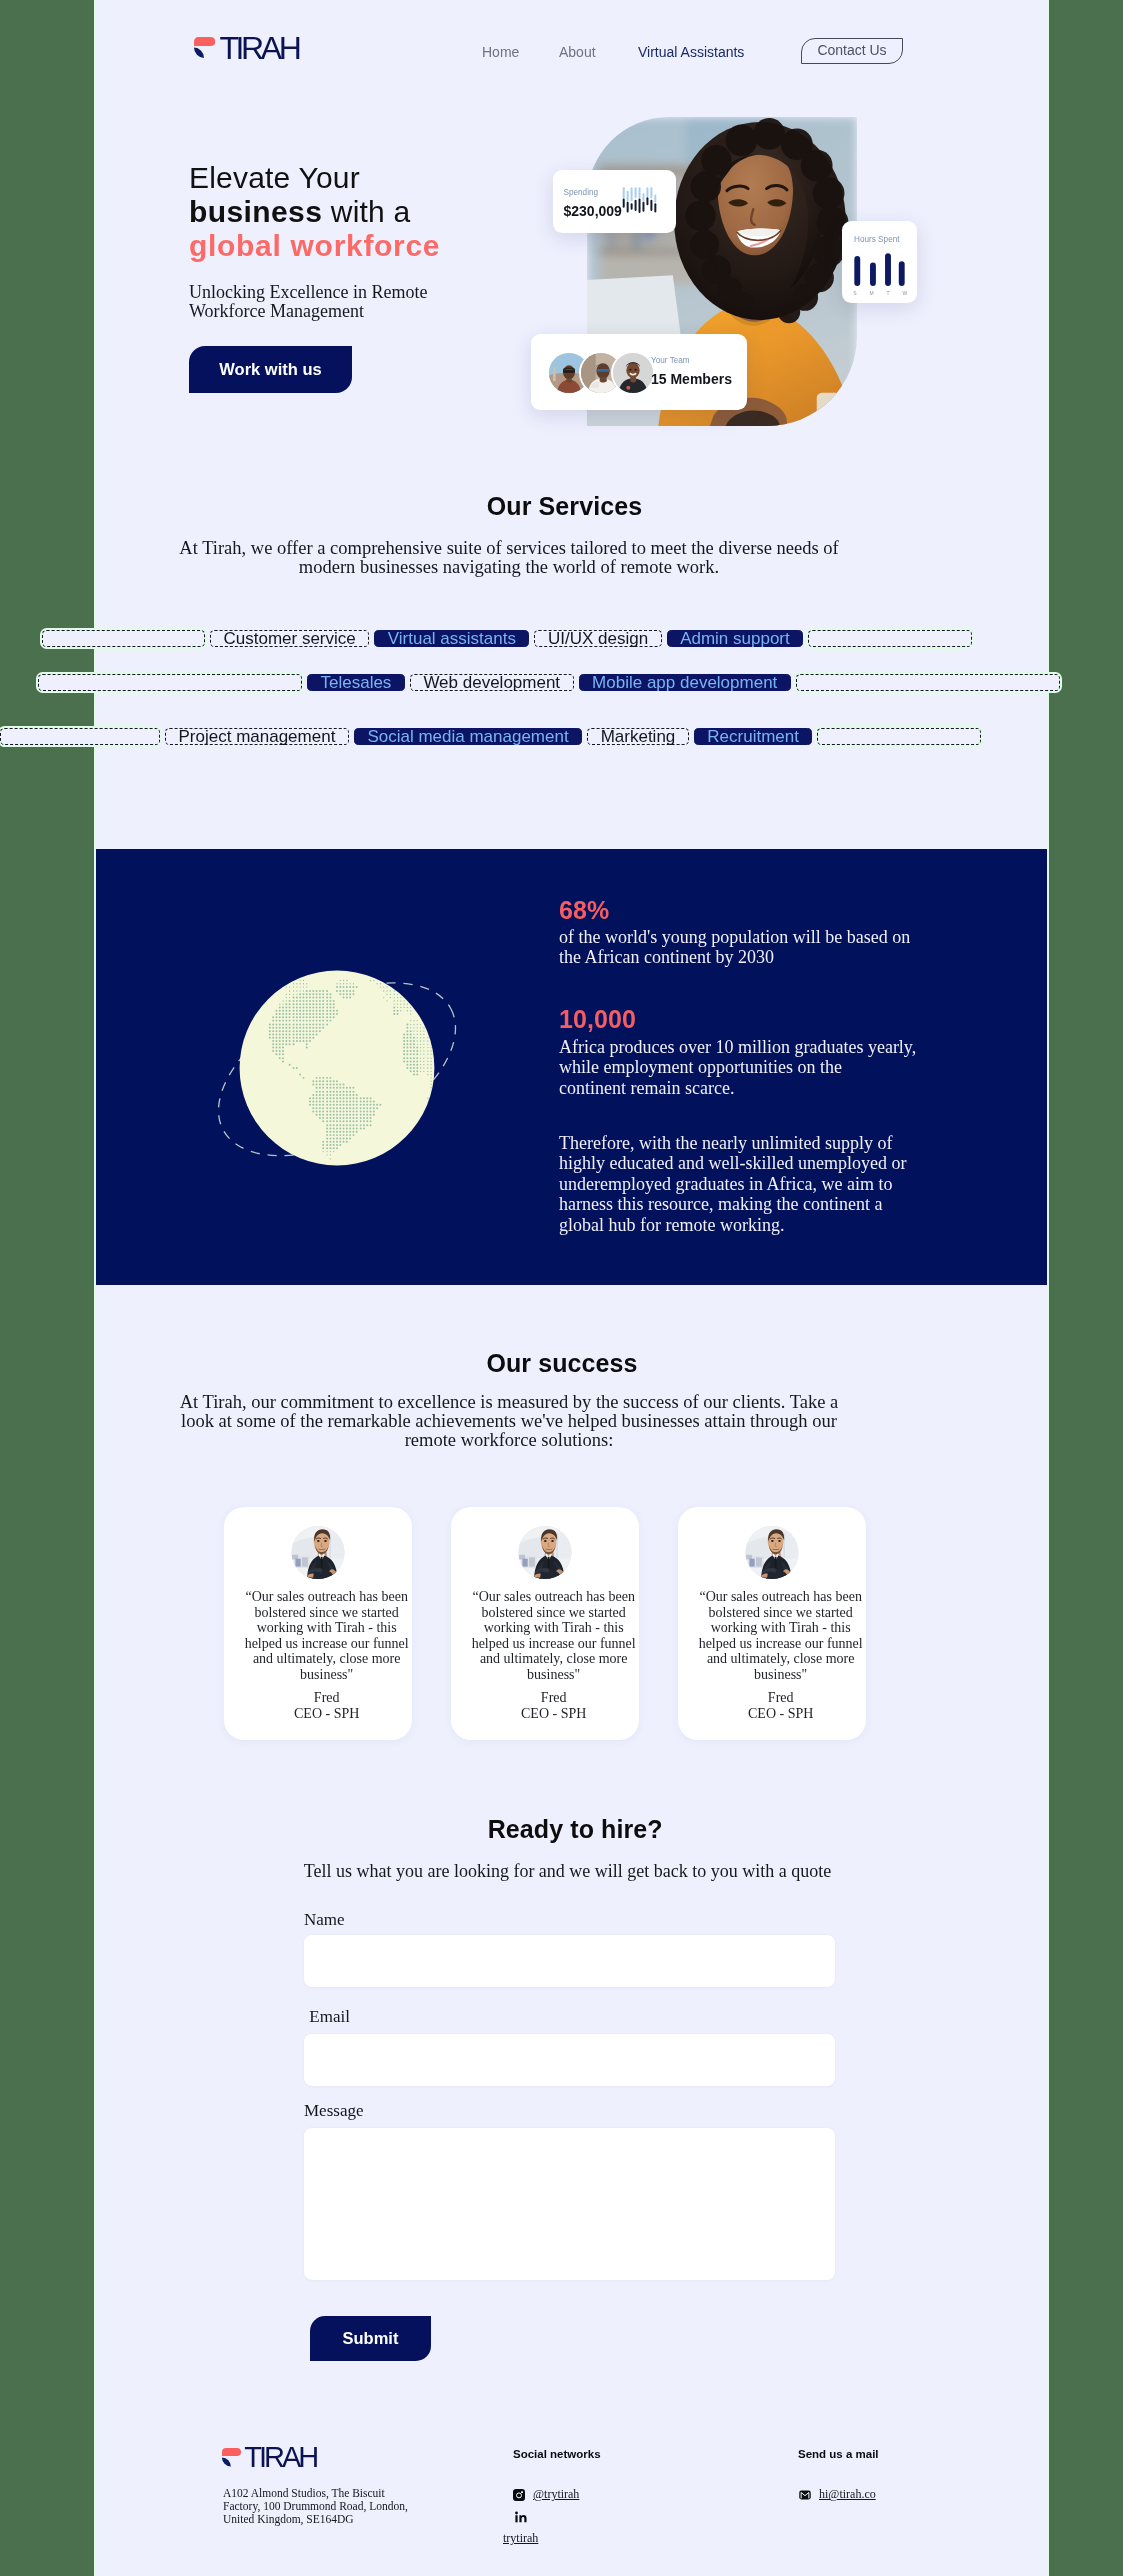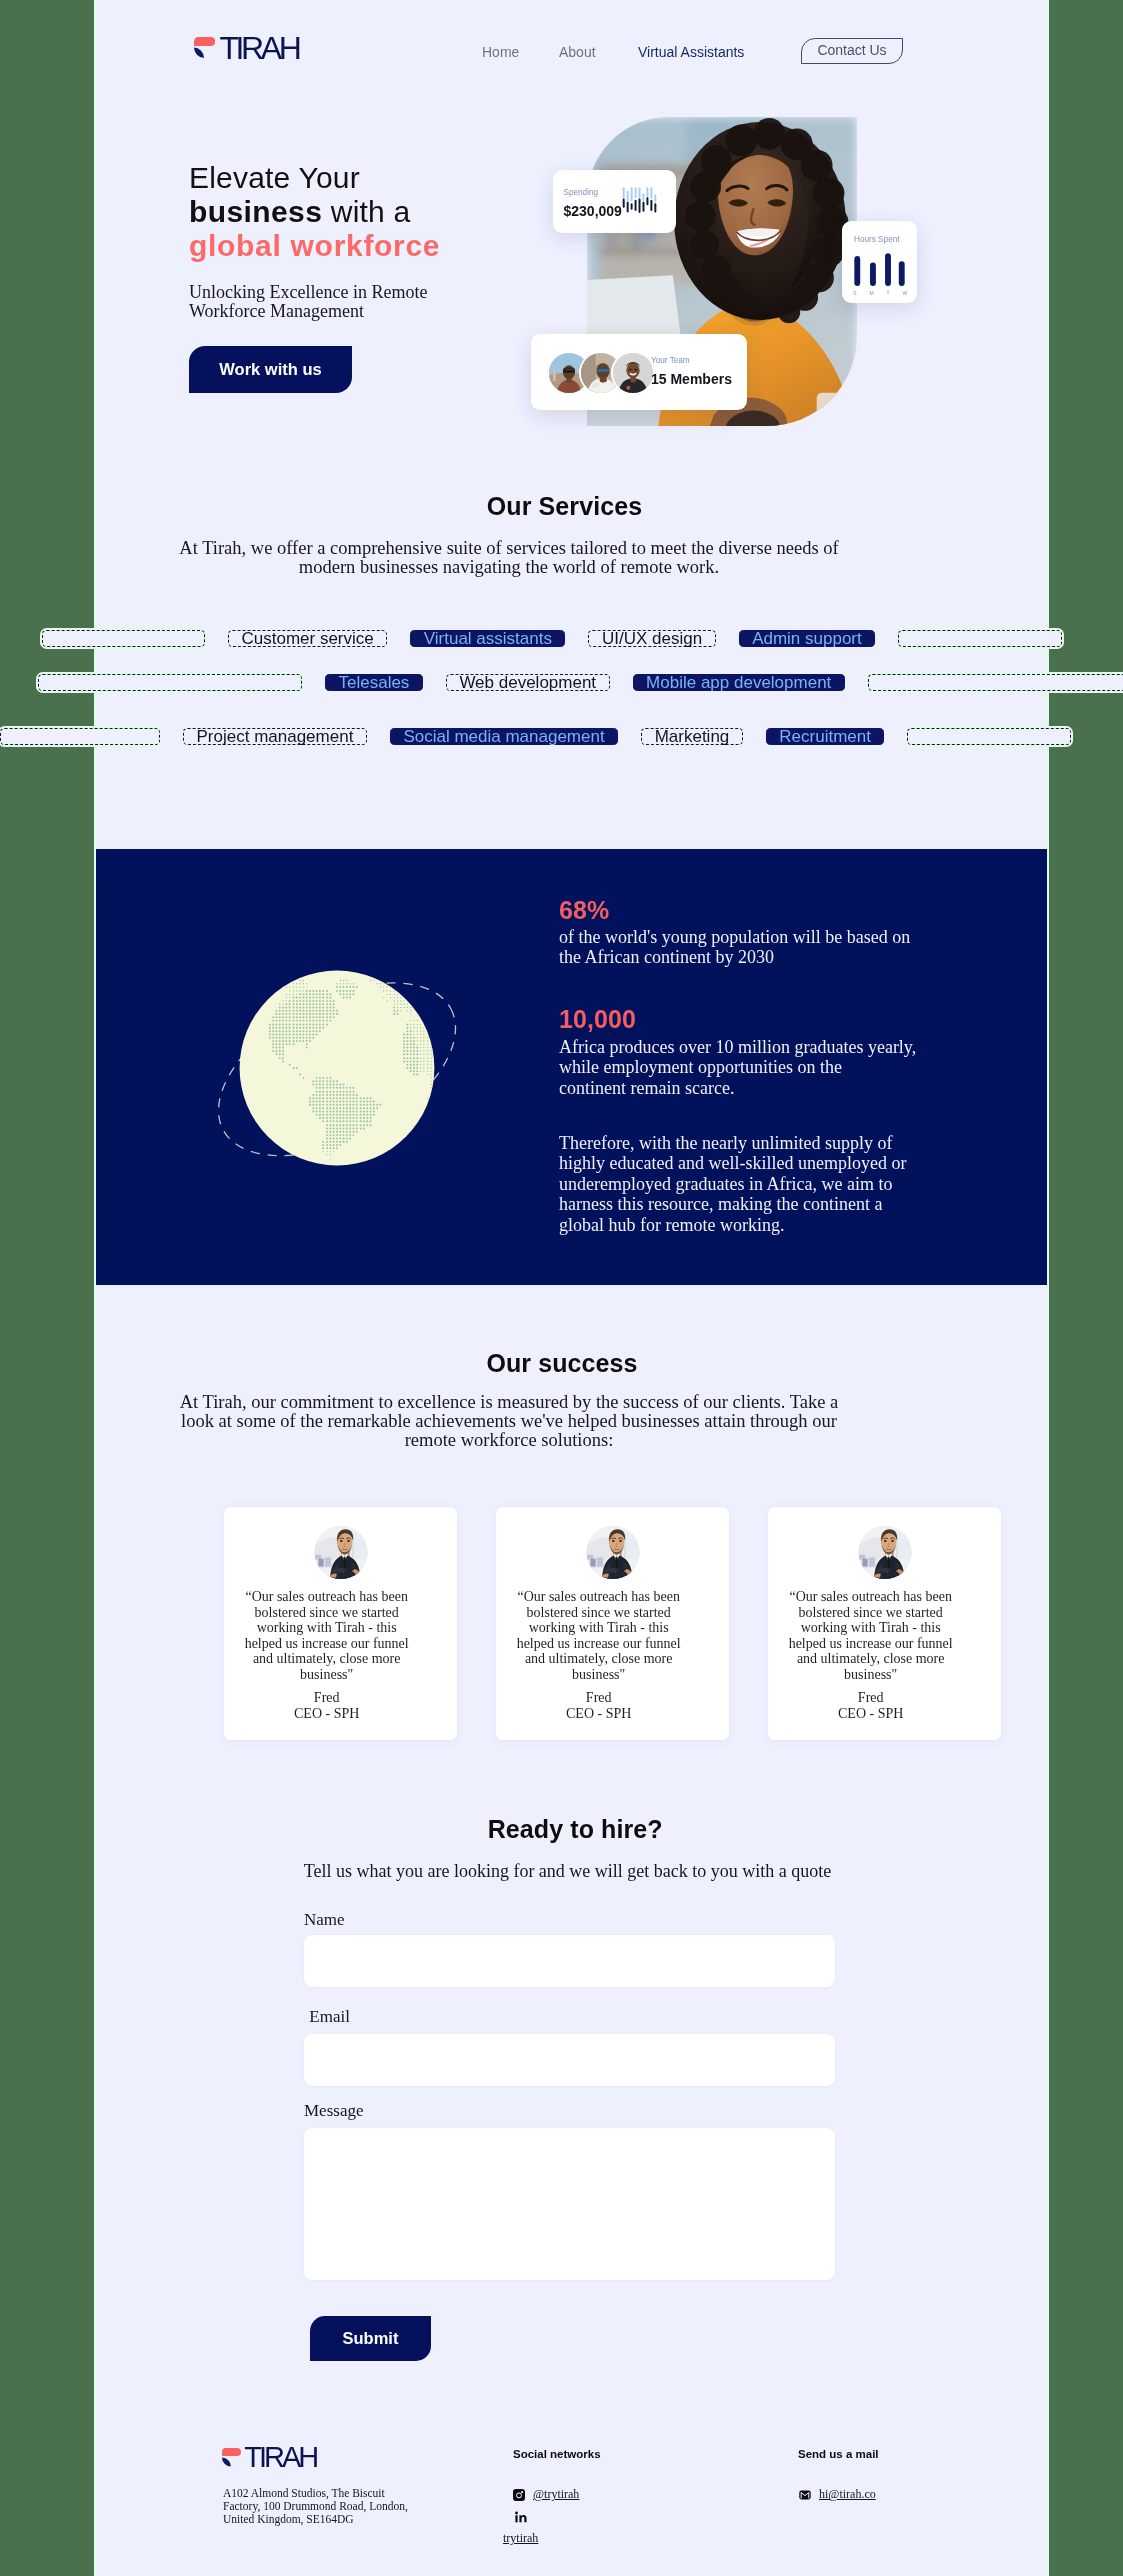--- a/index.html
+++ b/index.html
@@ -65,21 +65,21 @@
 .edge{position:absolute;top:0;width:2.3px;height:2576px;background:#dffde4;}
 .edge-l{left:94px;}
 .edge-r{left:1047px;}
 .tagrow{position:absolute;height:33px;display:flex;align-items:center;white-space:nowrap;}
 #svc-title{top:492px;padding-right:14px;}
 #svc-sub{top:539px;}
 #row0{left:42px;top:622px;}
 #row1{left:38px;top:666px;}
 #row2{left:0px;top:720px;}
 .tag{height:17px;display:inline-flex;align-items:center;justify-content:center;padding:0 12.5px;border-radius:4.6px;
-  font-family:"Liberation Sans",sans-serif;font-size:17px;margin-right:23px;box-sizing:border-box;}
+  font-family:"Liberation Sans",sans-serif;font-size:17px;margin-right:5px;box-sizing:border-box;}
 .tag.out{border:1.3px dashed #13161d;color:#13161d;background:transparent;}
 .tag.fill{background:#0b1564;color:#7cb2f2;border:1.3px solid #0b1564;}
 .tag.blank{border:1.3px dashed #13161d;color:transparent;background:#eef0fe;box-shadow:0 0 0 2px #dffde4;}
 
 .footer{position:absolute;left:0;top:2432px;width:955px;height:144px;}
 .flogo{position:absolute;left:128px;top:10.5px;display:flex;align-items:center;gap:3.3px;}
 .flogo-mark{width:19px;height:19px;display:block;}
 .flogo-text{font-family:"Liberation Sans",sans-serif;font-size:29px;letter-spacing:-3px;color:#0c1352;line-height:1;}
 .faddr{position:absolute;left:129px;top:55px;width:264px;font-size:11.5px;line-height:13px;color:#14161b;white-space:pre-line;}
 .fcol-title{position:absolute;font-family:"Liberation Sans",sans-serif;font-weight:700;font-size:11.5px;color:#0a0c12;}
@@ -108,21 +108,21 @@
 #f-email{position:absolute;top:116px;left:0;}
 #f-msg-label{position:absolute;top:191px;left:0;}
 #f-msg{position:absolute;top:212px;left:0;}
 .submit-btn{position:absolute;left:216px;top:2316px;width:121px;height:45px;background:var(--navy);color:#fff;border:none;
   border-radius:15px 0 15px 0;font-family:"Liberation Sans",sans-serif;font-size:16.5px;font-weight:700;cursor:pointer;}
 
 
 #suc-title{top:1349px;padding-right:19px;}
 #suc-sub{top:1393px;}
 .cards{position:absolute;left:130px;top:1507px;display:flex;gap:39px;}
-.tcard{width:233px;height:233px;background:#fff;border-radius:7px;position:relative;box-shadow:0 1.3px 9.2px rgba(40,50,95,.05);}
+.tcard{width:188px;height:233px;background:#fff;border-radius:20px;position:relative;box-shadow:0 1.3px 9.2px rgba(40,50,95,.05);}
 .tavatar{position:absolute;left:50%;transform:translateX(-50%);top:19px;width:53px;height:53px;border-radius:50%;overflow:hidden;background:#dadde3;}
 .tavatar svg{display:block;width:100%;height:100%;}
 .tquote{position:absolute;left:9.2px;top:82px;width:187px;text-align:center;font-size:14px;line-height:15.5px;color:#1d2026;white-space:pre-line;}
 .tname{position:absolute;left:9.2px;top:183px;width:187px;text-align:center;font-size:14px;line-height:15.5px;color:#1d2026;}
 
 
 .stats{position:absolute;left:0;top:849px;width:955px;height:436px;background:#02115c;}
 .globe{position:absolute;left:111px;top:117px;width:264px;height:204px;}
 .globe-svg{display:block;width:264px;height:204px;overflow:visible;}
 .stats-col{position:absolute;left:465px;top:0;width:369px;}

